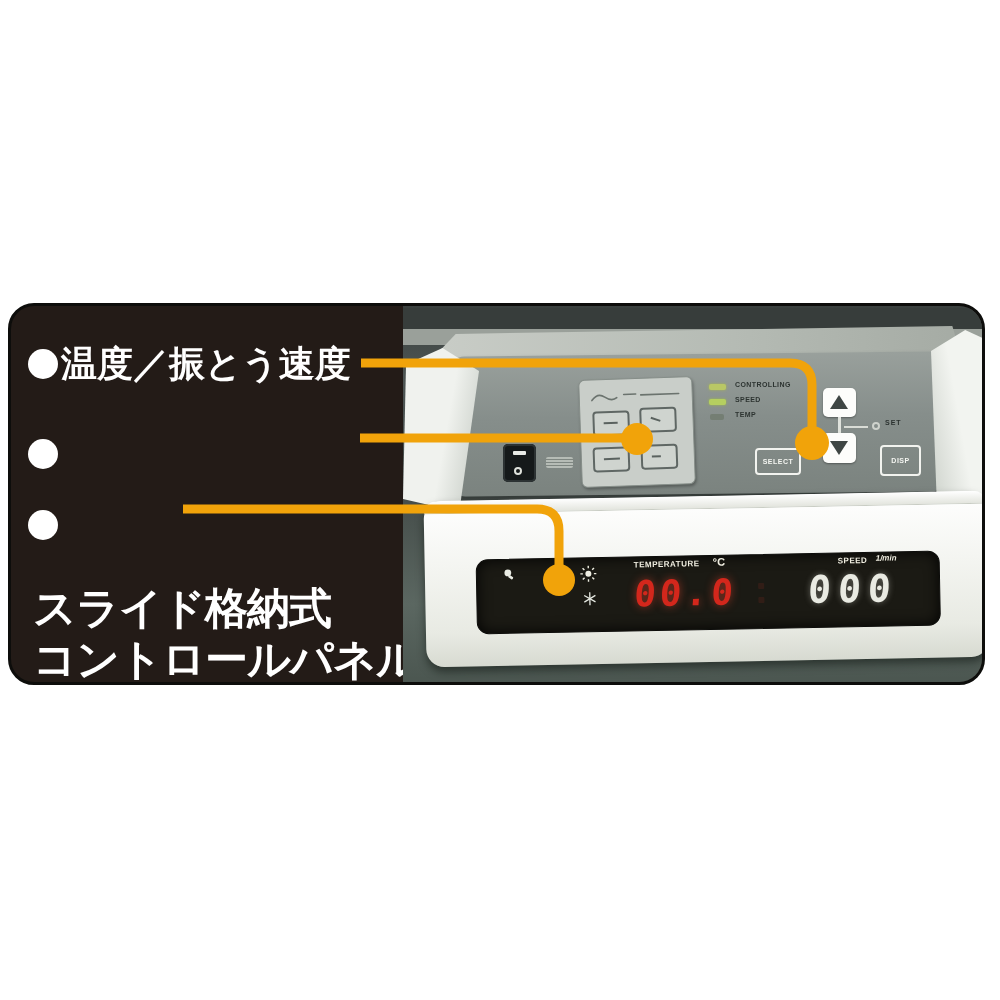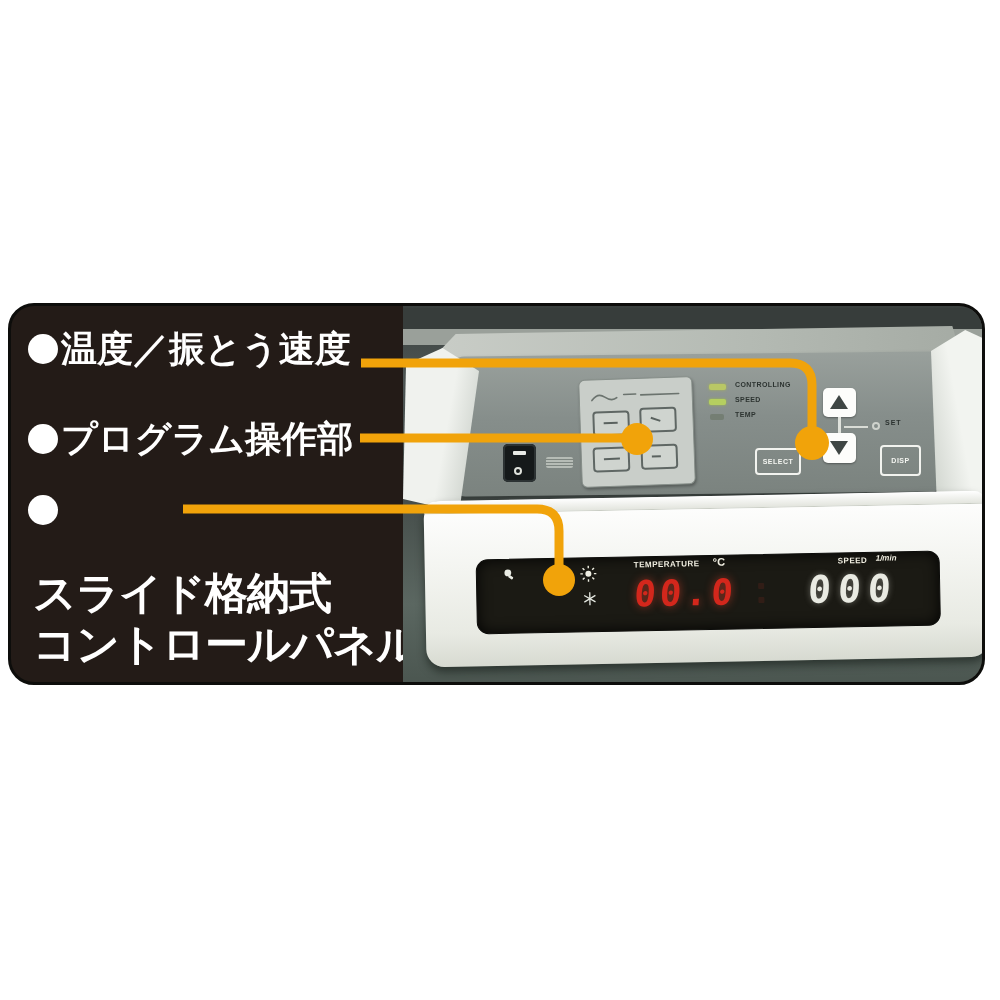--- a/index.html
+++ b/index.html
@@ -2,21 +2,21 @@
 <html><head>
 <meta charset="utf-8">
 <style>
   html,body{margin:0;padding:0;}
   body{width:1000px;height:1000px;background:#ffffff;font-family:"Liberation Sans",sans-serif;position:relative;overflow:hidden;}
 
   
   .graphic{position:absolute;left:8px;top:303px;width:977px;height:382px;border-radius:26px;overflow:hidden;background:#231b17;border:3px solid #0d0d0b;box-sizing:border-box;}
 
   
-  .label-panel{position:absolute;left:0;top:1px;width:392px;height:100%;}
+  .label-panel{position:absolute;left:0;top:16px;width:392px;height:100%;}
   .bullet{position:absolute;width:30px;height:30px;border-radius:50%;background:#ffffff;}
   .ltext{position:absolute;color:#ffffff;font-weight:700;font-size:36px;line-height:40px;white-space:nowrap;letter-spacing:0px;}
   .ptitle{position:absolute;color:#ffffff;font-weight:900;font-size:43px;line-height:48px;white-space:nowrap;letter-spacing:-1px;}
   .b1{left:17px;top:27px;} .t1{left:50px;top:22px;} .t1b{left:53px;top:64px;}
   .b2{left:17px;top:117px;} .t2{left:50px;top:112px;}
   .b3{left:17px;top:188px;} .t3{left:50px;top:184px;}
   .ti1{left:22px;top:262px;text-align:right;} .ti2{left:22px;top:313px;text-align:right;}
 
   
   .photo{position:absolute;left:392px;top:0;width:585px;height:382px;overflow:hidden;
@@ -97,21 +97,20 @@
 </style>
 </head>
 <body>
 
 <div class="graphic">
 
   <div class="label-panel">
     <span class="bullet b1"></span>
     <div class="ltext t1">温度／振とう速度</div>
     <span class="bullet b2"></span>
-    <div class="ltext t2">プログラム操作部</div>
     <span class="bullet b3"></span>
     <div class="ptitle ti1">スライド格納式</div>
     <div class="ptitle ti2">コントロールパネル</div>
   </div>
 
   <div class="photo">
     <div class="ph-topband"></div>
     <div class="ph-lightstrip"></div>
     <div class="ph-topsurface"></div>
     <div class="ph-face"></div>

